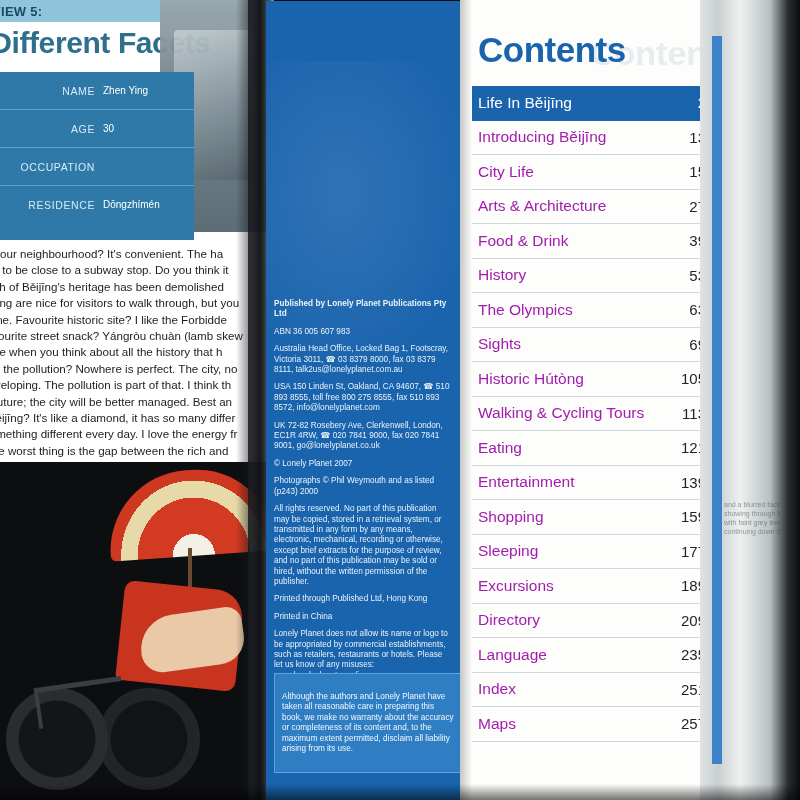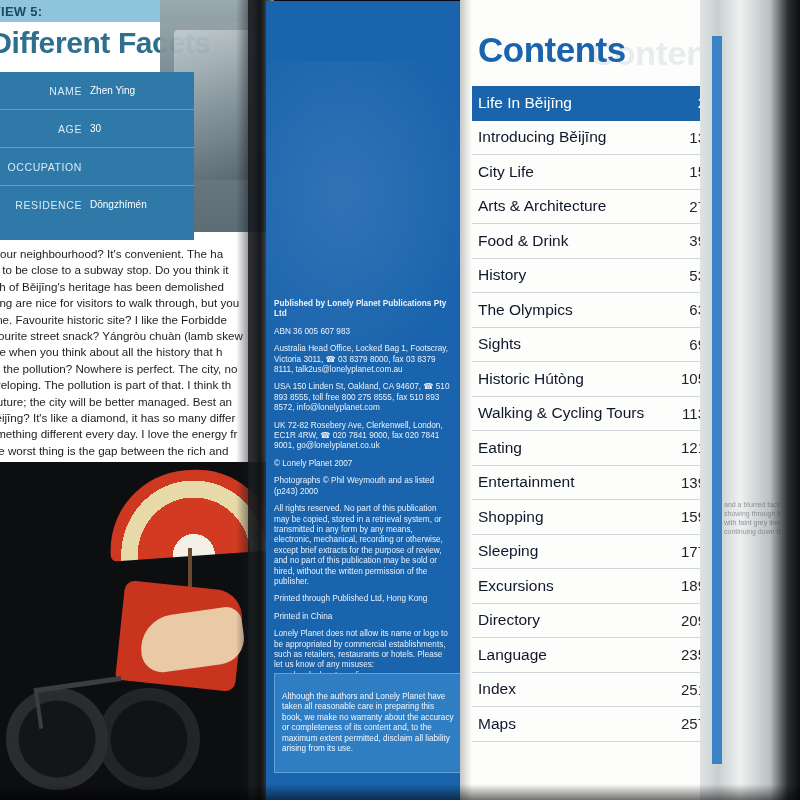--- a/index.html
+++ b/index.html
@@ -49,21 +49,21 @@
     background:#2e79a8;
   }
   .lp-infobox .row{
     position:relative;height:37px;border-bottom:1px solid #5fa2c8;
     display:flex;align-items:center;
   }
   .lp-infobox .row:last-child{border-bottom:none;}
   .lp-lab{
     width:82px;text-align:right;padding-right:8px;
     font-size:10.5px;color:#d7ecf7;letter-spacing:.6px;
-    white-space:nowrap;overflow:hidden;
+    white-space:nowrap;overflow:hidden;padding-left:13px;
   }
   .lp-val{
     font-size:10px;color:#ffffff;
   }
   .lp-body{
     position:absolute;left:-38px;top:246px;width:302px;
     font-size:11.6px;line-height:16.4px;color:#1d1d1d;
   }
   .lp-photo{
     position:absolute;left:0;top:462px;width:268px;height:338px;
@@ -153,21 +153,21 @@
   }
   .toc{
     position:absolute;left:12px;top:86px;width:238px;
   }
   .toc-row{
     position:relative;height:33.5px;display:flex;align-items:center;
     border-bottom:1px solid #cfd6dc;
   }
   .toc-row.highlight{background:#1a64ad;border-bottom:1px solid #1a64ad;}
   .toc-label{
-    flex:1;padding-left:6px;font-size:15.5px;color:#0f172a;
+    flex:1;padding-left:6px;font-size:15.5px;color:#a21caf;
   }
   .toc-page{
     width:40px;text-align:right;padding-right:4px;font-size:15px;color:#1f2227;
   }
   .toc-row.highlight .toc-label,
   .toc-row.highlight .toc-page{color:#ffffff;}
   .tab{
     position:absolute;right:-22px;top:5px;width:18px;height:23px;background:#1a64ad;
   }
   .toc-row.highlight .tab{background:#1a64ad;}

